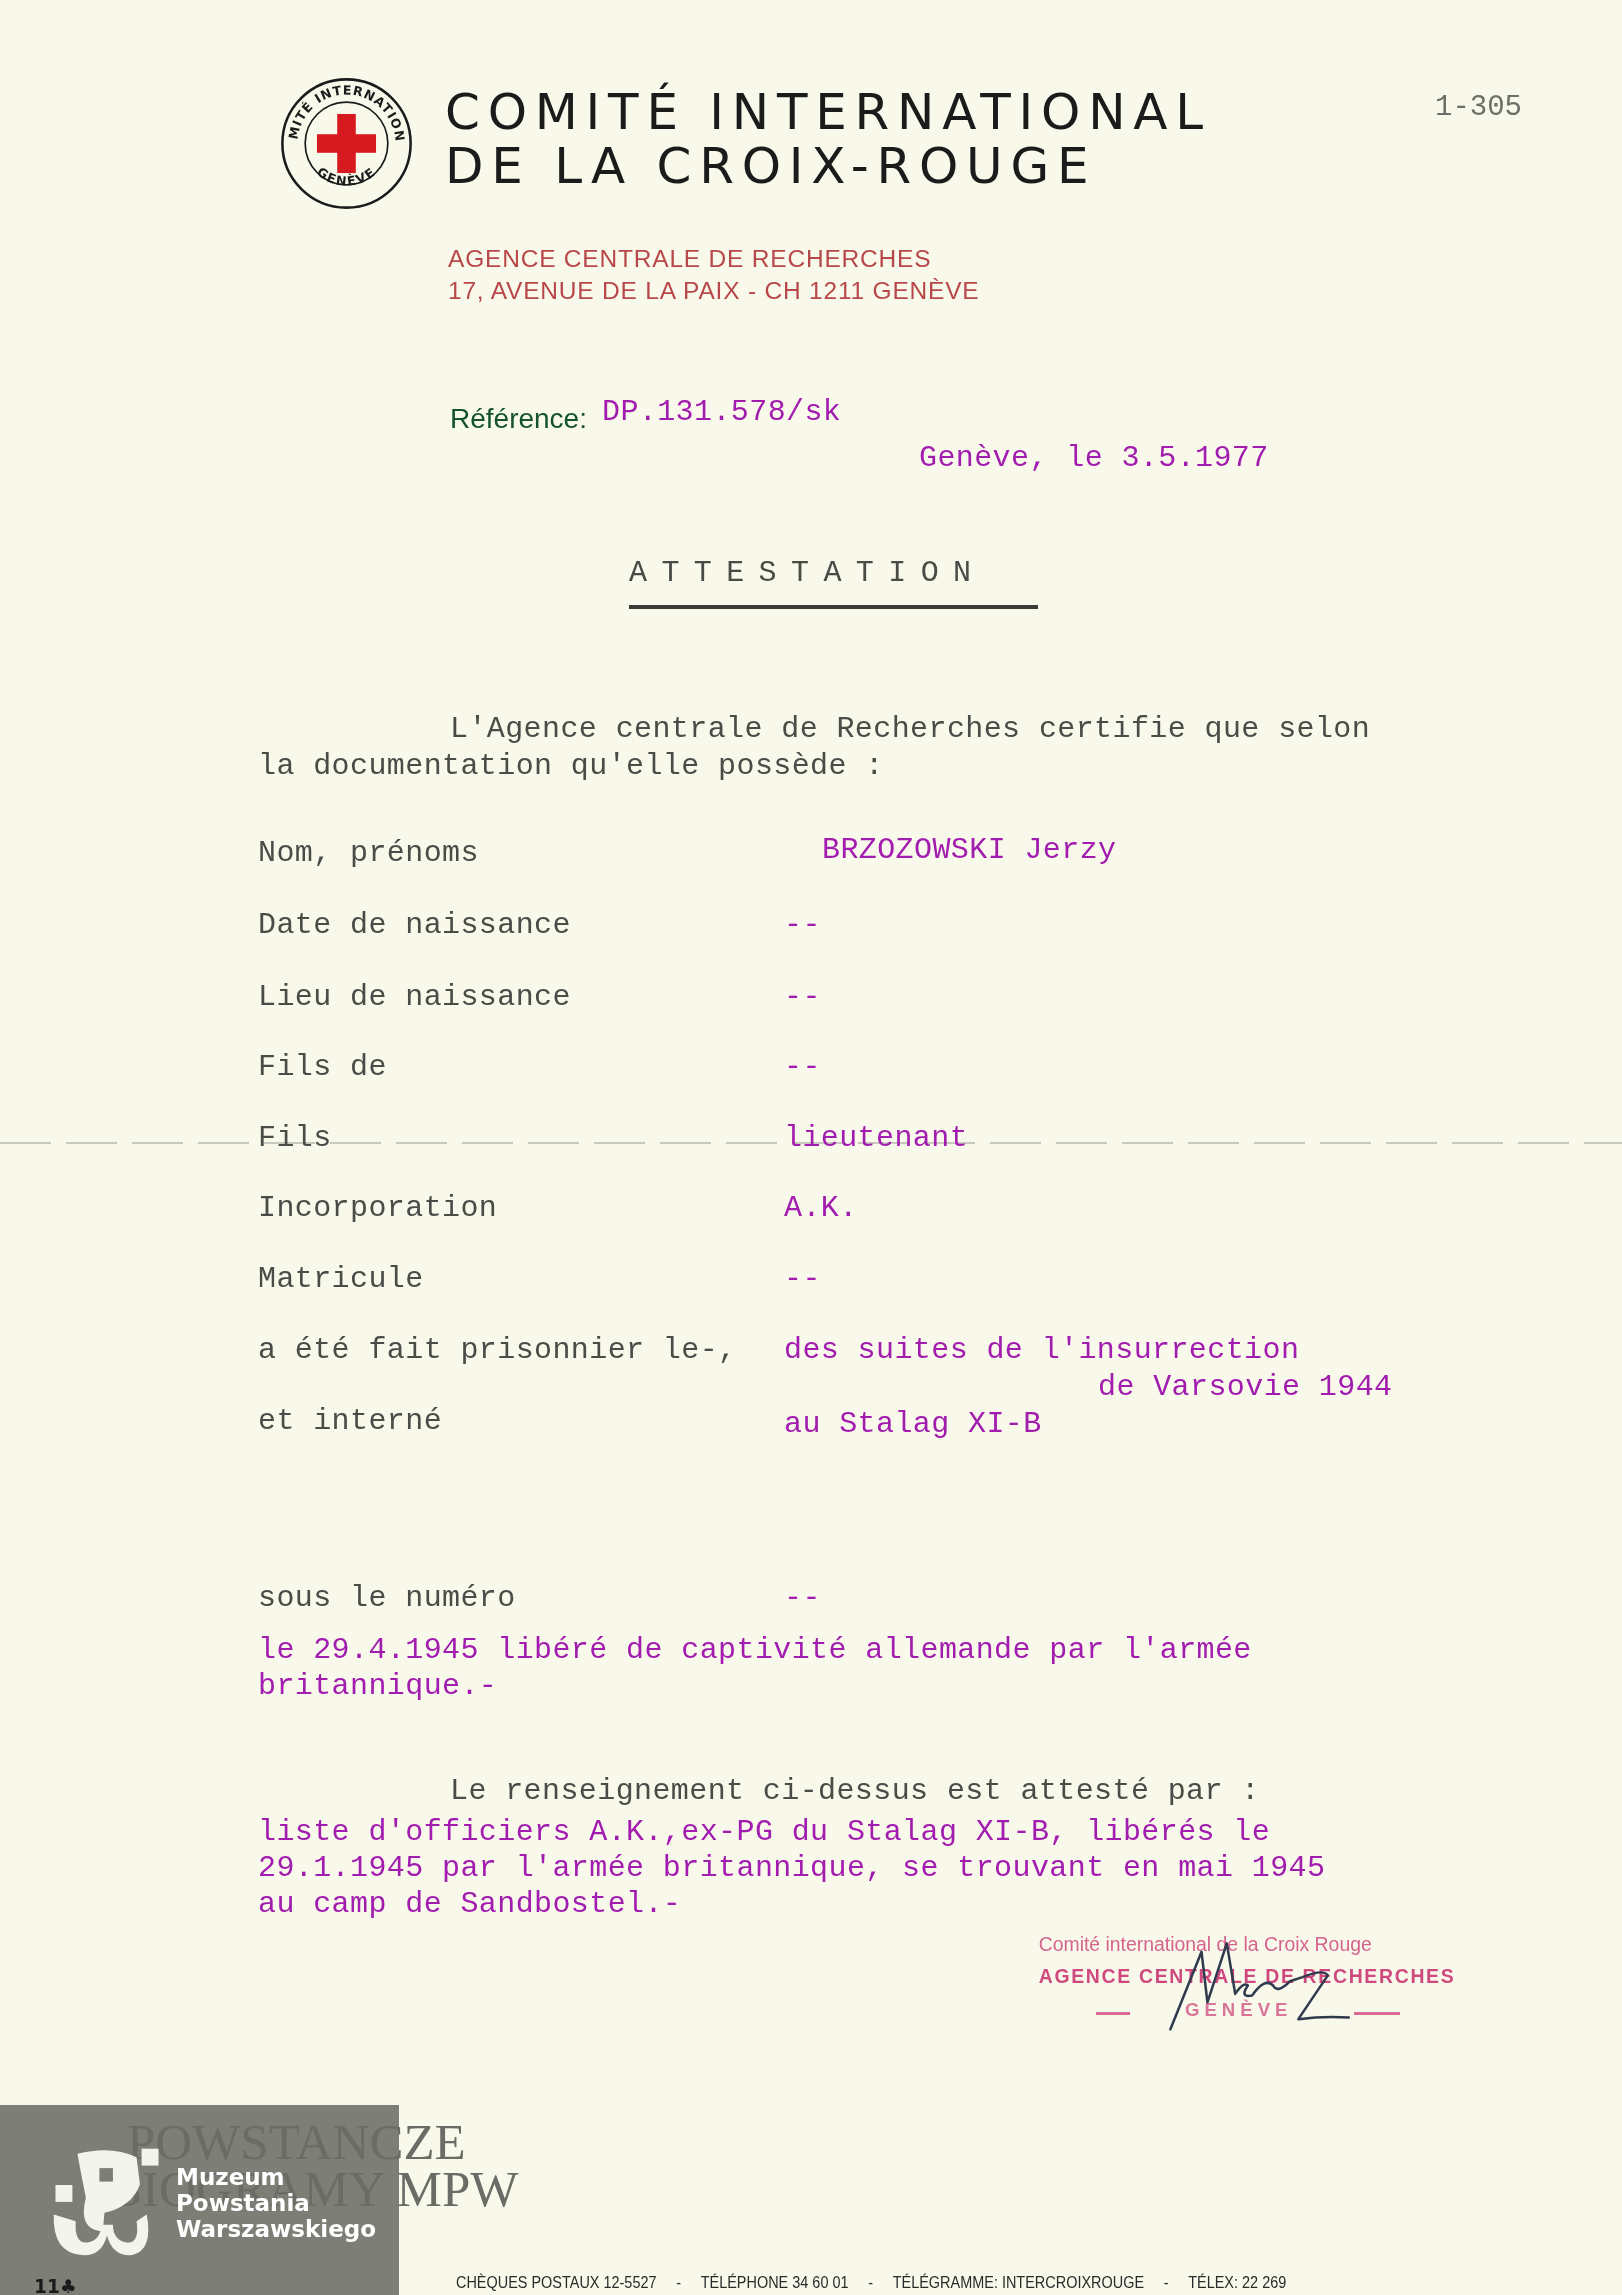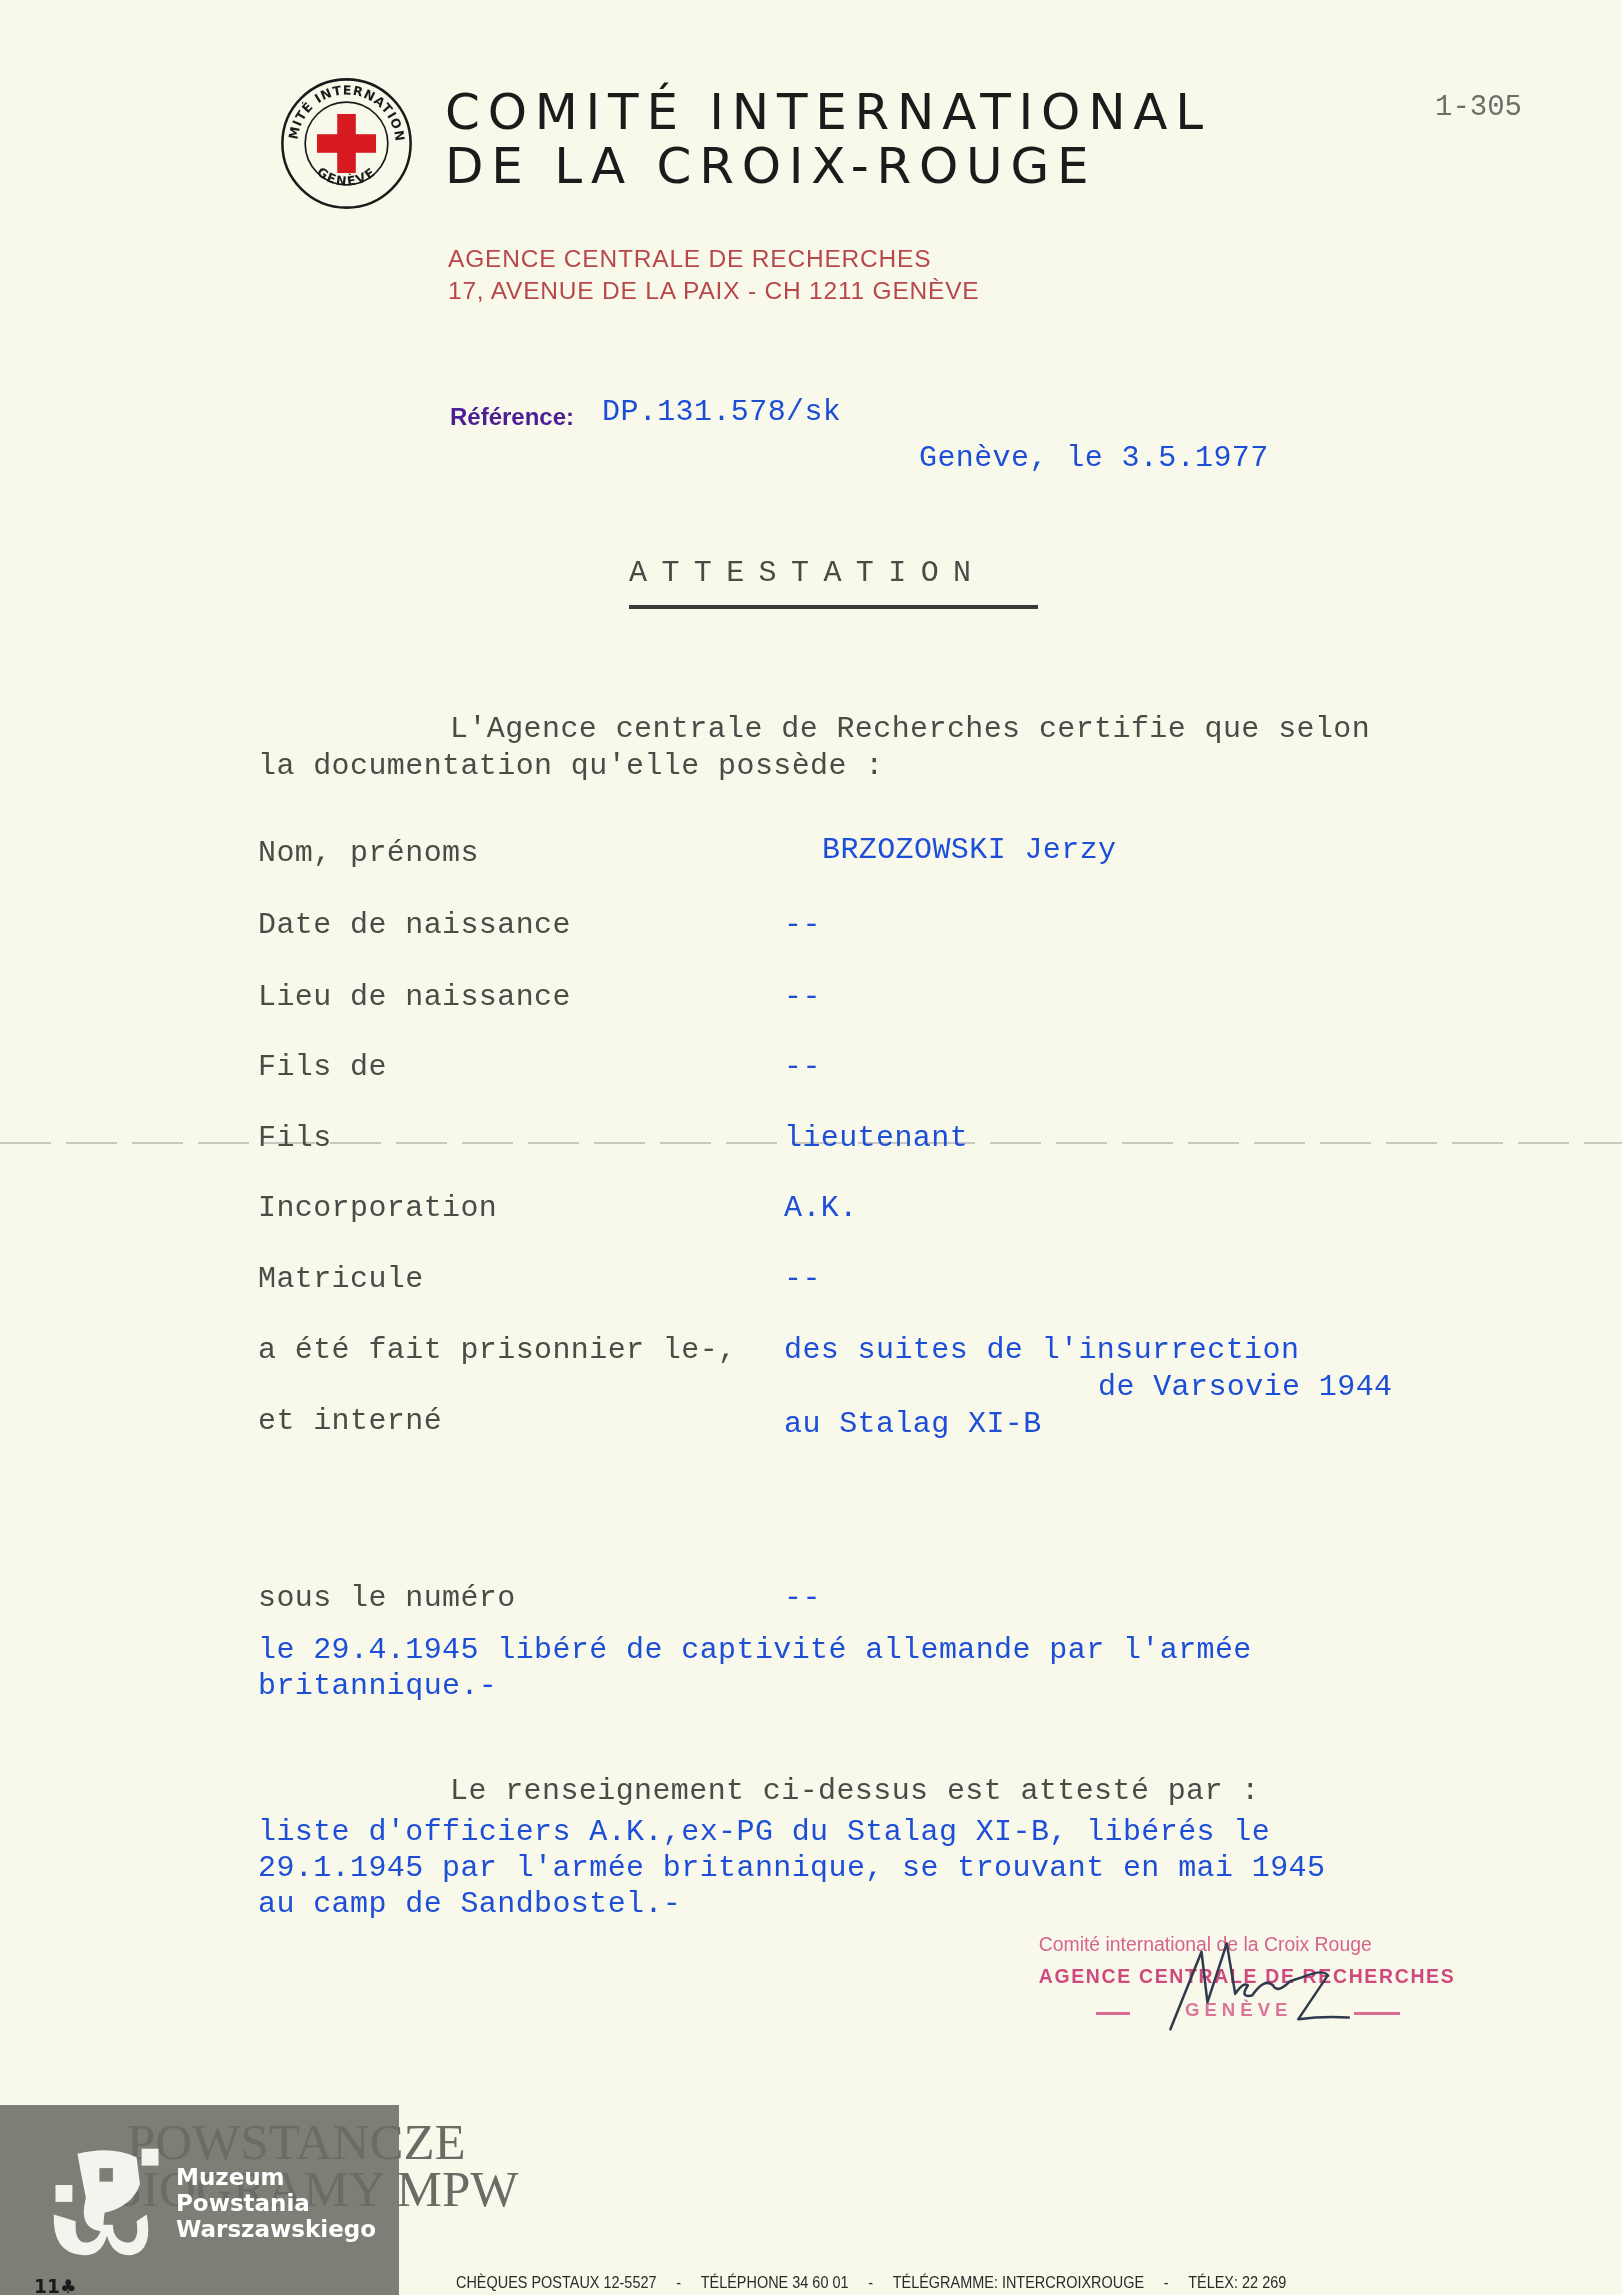--- a/index.html
+++ b/index.html
@@ -3,35 +3,35 @@
 <meta charset="utf-8">
 <style>
   html, body { margin:0; padding:0; }
   body {
     width:1622px; height:2295px; position:relative; overflow:hidden;
     background:#f8f9ea;
   }
   .abs { position:absolute; }
   .mono { font-family:"Liberation Mono","DejaVu Sans Mono",monospace; color:#4b4b48; white-space:pre; }
   .typed { font-size:30px; letter-spacing:0.4px; }
-  .typed-light { color:#1d4ed8; }
+  .typed-light { color:#a21caf; }
   .sans { font-family:"DejaVu Sans","Liberation Sans",sans-serif; }
   .title {
     font-family:"DejaVu Sans","Liberation Sans",sans-serif;
     font-size:49px; font-weight:400; color:#1b1b1b;
     letter-spacing:7.6px; line-height:54px; white-space:nowrap;
     transform:scaleX(1.02); transform-origin:left;
   }
   .redline {
     font-family:"Liberation Sans","DejaVu Sans",sans-serif;
     font-size:24.5px; color:#b8474a; letter-spacing:0.8px; white-space:nowrap;
   }
   .ref-label {
     font-family:"Liberation Sans","DejaVu Sans",sans-serif;
-    font-size:24px; font-weight:700; color:#4c1d95;
+    font-size:28px; font-weight:400; color:#14532d;
   }
   .att-title { font-size:30px; letter-spacing:14.4px; color:#4a4a46; }
   .underline { height:4.2px; background:#3a3a38; }
   .fold { height:1.7px; background:repeating-linear-gradient(90deg,#bcbcb4 0 51px,transparent 51px 66px); opacity:.8; }
   .stamp {
     font-family:"Liberation Sans","DejaVu Sans",sans-serif; color:#d0497e; font-weight:700; white-space:nowrap;
   }
   .footer {
     font-family:"Liberation Sans","DejaVu Sans",sans-serif;
     font-size:17px; color:#2a2a2a; white-space:nowrap; transform:scaleX(0.85); transform-origin:left;

